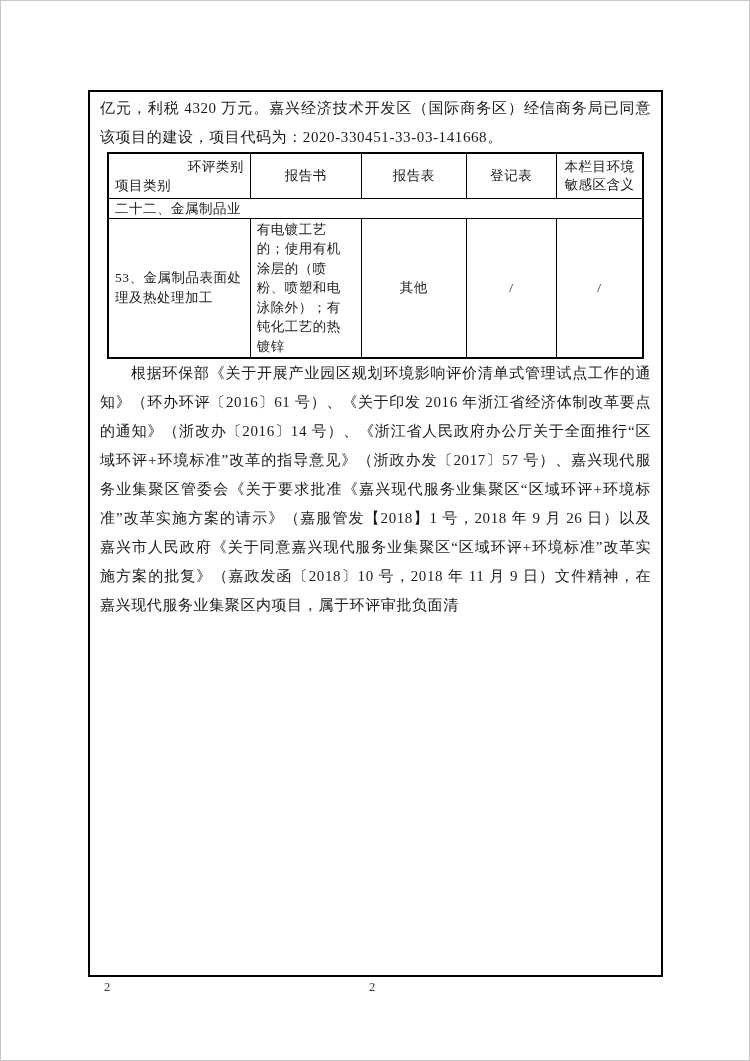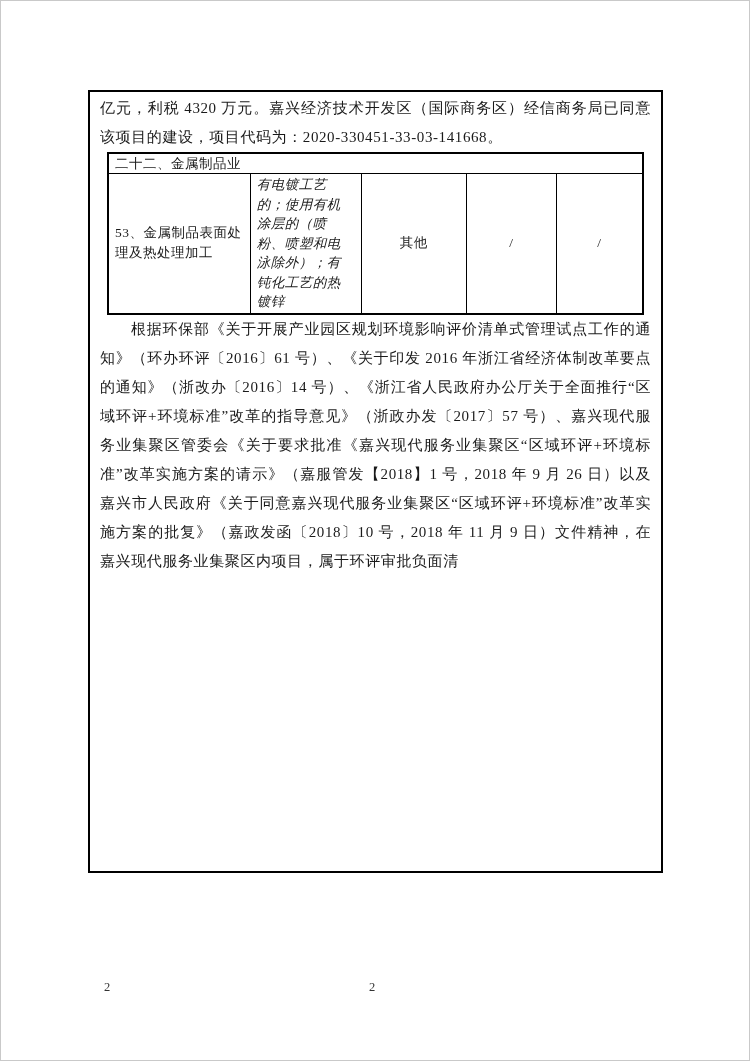--- a/index.html
+++ b/index.html
@@ -6,21 +6,21 @@
   body{
     width:750px;height:1061px;position:relative;background:#ffffff;
     font-family:"Liberation Serif","DejaVu Serif",serif;
     color:#1a1a1a;overflow:hidden;
   }
   .image-frame{
     position:absolute;left:0;top:0;right:0;bottom:0;
     border:1px solid #c9c9c9;pointer-events:none;
   }
   .doc-box{
-    position:absolute;left:88px;top:90px;width:575px;height:783px;
+    position:absolute;left:88px;top:90px;width:575px;height:887px;
     box-sizing:border-box;border:2.5px solid #000;
     padding:2px 10px 0 10px;
   }
   .para{
     margin:0;font-size:15px;line-height:29px;
     text-align:justify;text-justify:inter-character;
     letter-spacing:0.6px;
   }
   .para.indent{text-indent:31px;}
   .table-title{
@@ -37,21 +37,21 @@
   }
   tr.hdr{height:45px;}
   tr.cat{height:20px;}
   tr.datarow{height:103px;}
   td.corner{padding:2px 6px;}
   .corner-top{text-align:right;line-height:19px;}
   .corner-bottom{text-align:left;line-height:19px;}
   td.center{text-align:center;line-height:18px;}
   td.cat-cell{text-align:left;line-height:17px;font-size:13.5px;font-family:Liberation Serif, serif;}
   td.proj{line-height:20px;}
-  td.craft{line-height:19.5px;vertical-align:middle;font-style:italic;}
+  td.craft{line-height:19.5px;vertical-align:middle;}
   .footer-num{
     position:absolute;top:980px;font-size:12.5px;color:#333;
   }
   .footer-num.left{left:104px;}
   .footer-num.center{left:369px;}
 </style>
 </head>
 <body>
 
 <div class="image-frame"></div>
@@ -64,20 +64,30 @@
 
   <table class="ct">
     <colgroup>
       <col style="width:26.6%">
       <col style="width:20.7%">
       <col style="width:19.7%">
       <col style="width:16.8%">
       <col style="width:16.2%">
     </colgroup>
     <tbody>
+      <tr class="hdr">
+        <td class="corner">
+          <div class="corner-top">环评类别</div>
+          <div class="corner-bottom">项目类别</div>
+        </td>
+        <td class="center">报告书</td>
+        <td class="center">报告表</td>
+        <td class="center">登记表</td>
+        <td class="center">本栏目环境敏感区含义</td>
+      </tr>
       <tr class="cat">
         <td class="cat-cell" colspan="5">二十二、金属制品业</td>
       </tr>
       <tr class="datarow">
         <td class="proj">53、金属制品表面处理及热处理加工</td>
         <td class="craft">有电镀工艺的；使用有机涂层的（喷粉、喷塑和电泳除外）；有钝化工艺的热镀锌</td>
         <td class="center">其他</td>
         <td class="center">/</td>
         <td class="center">/</td>
       </tr>

